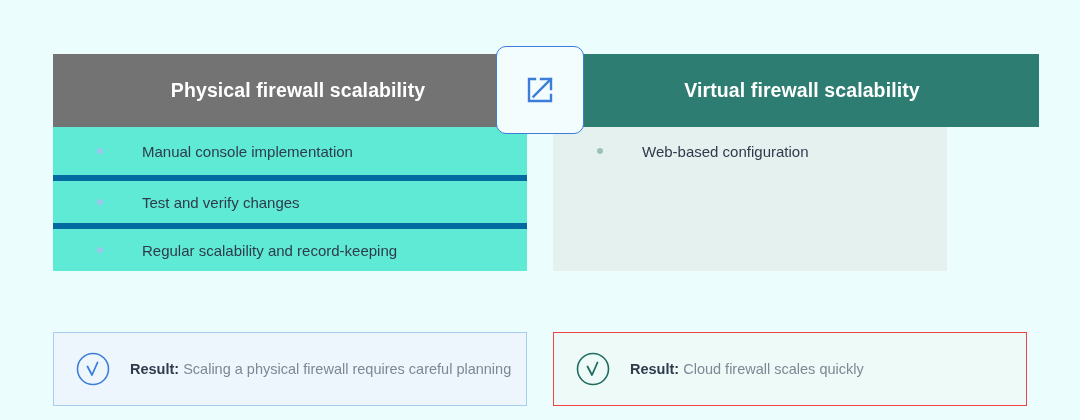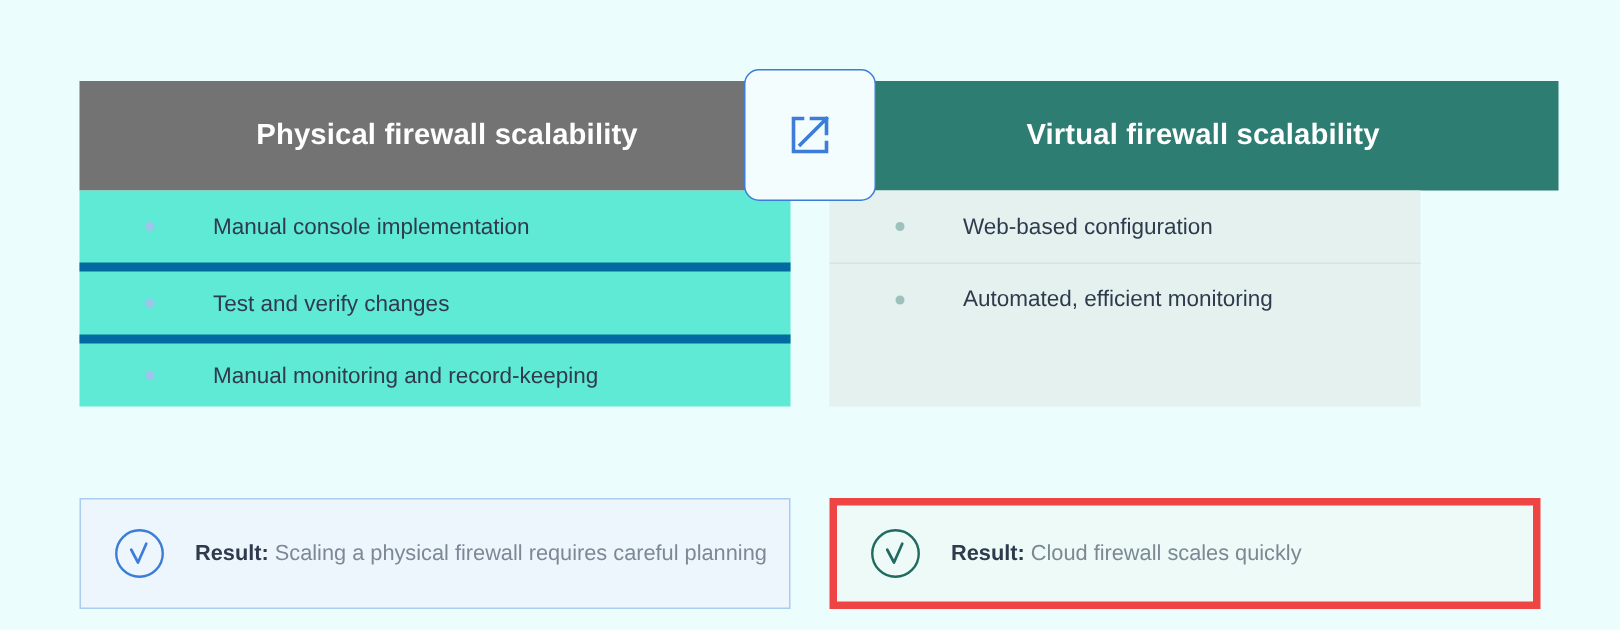--- a/index.html
+++ b/index.html
@@ -80,21 +80,21 @@
     display:flex;align-items:center;
   }
   .result-left{
     left:0;width:474px;
     background:#edf6fd;
     border:1px solid #a8cdef;
   }
   .result-right{
     left:500px;width:474px;
     background:#edfaf7;
-    border:5px solid #ef4444;
+    border:1px solid #ef4444;
   }
   .check{
     flex:0 0 auto;
     margin-left:20px;margin-right:18px;
     width:38px;height:38px;
   }
   .check svg{display:block;}
   .result-text{
     font-size:14.5px;
     line-height:23px;
@@ -132,32 +132,28 @@
       <div class="row">
         <span class="bullet"></span>
         <span class="row-text">Manual console implementation</span>
       </div>
       <div class="row">
         <span class="bullet"></span>
         <span class="row-text">Test and verify changes</span>
       </div>
       <div class="row">
         <span class="bullet"></span>
-        <span class="row-text">Manual monitoring and record-keeping</span>
+        <span class="row-text">Regular scalability and record-keeping</span>
       </div>
     </div>
 
     <div class="list list-right">
       <div class="row">
         <span class="bullet"></span>
         <span class="row-text">Web-based configuration</span>
-      </div>
-      <div class="row">
-        <span class="bullet"></span>
-        <span class="row-text">Automated, efficient monitoring</span>
       </div>
     </div>
 
   </div>
 
   <div class="results">
 
     <div class="result result-left">
       <span class="check">
         <svg width="38" height="38" viewBox="0 0 38 38" aria-hidden="true">

